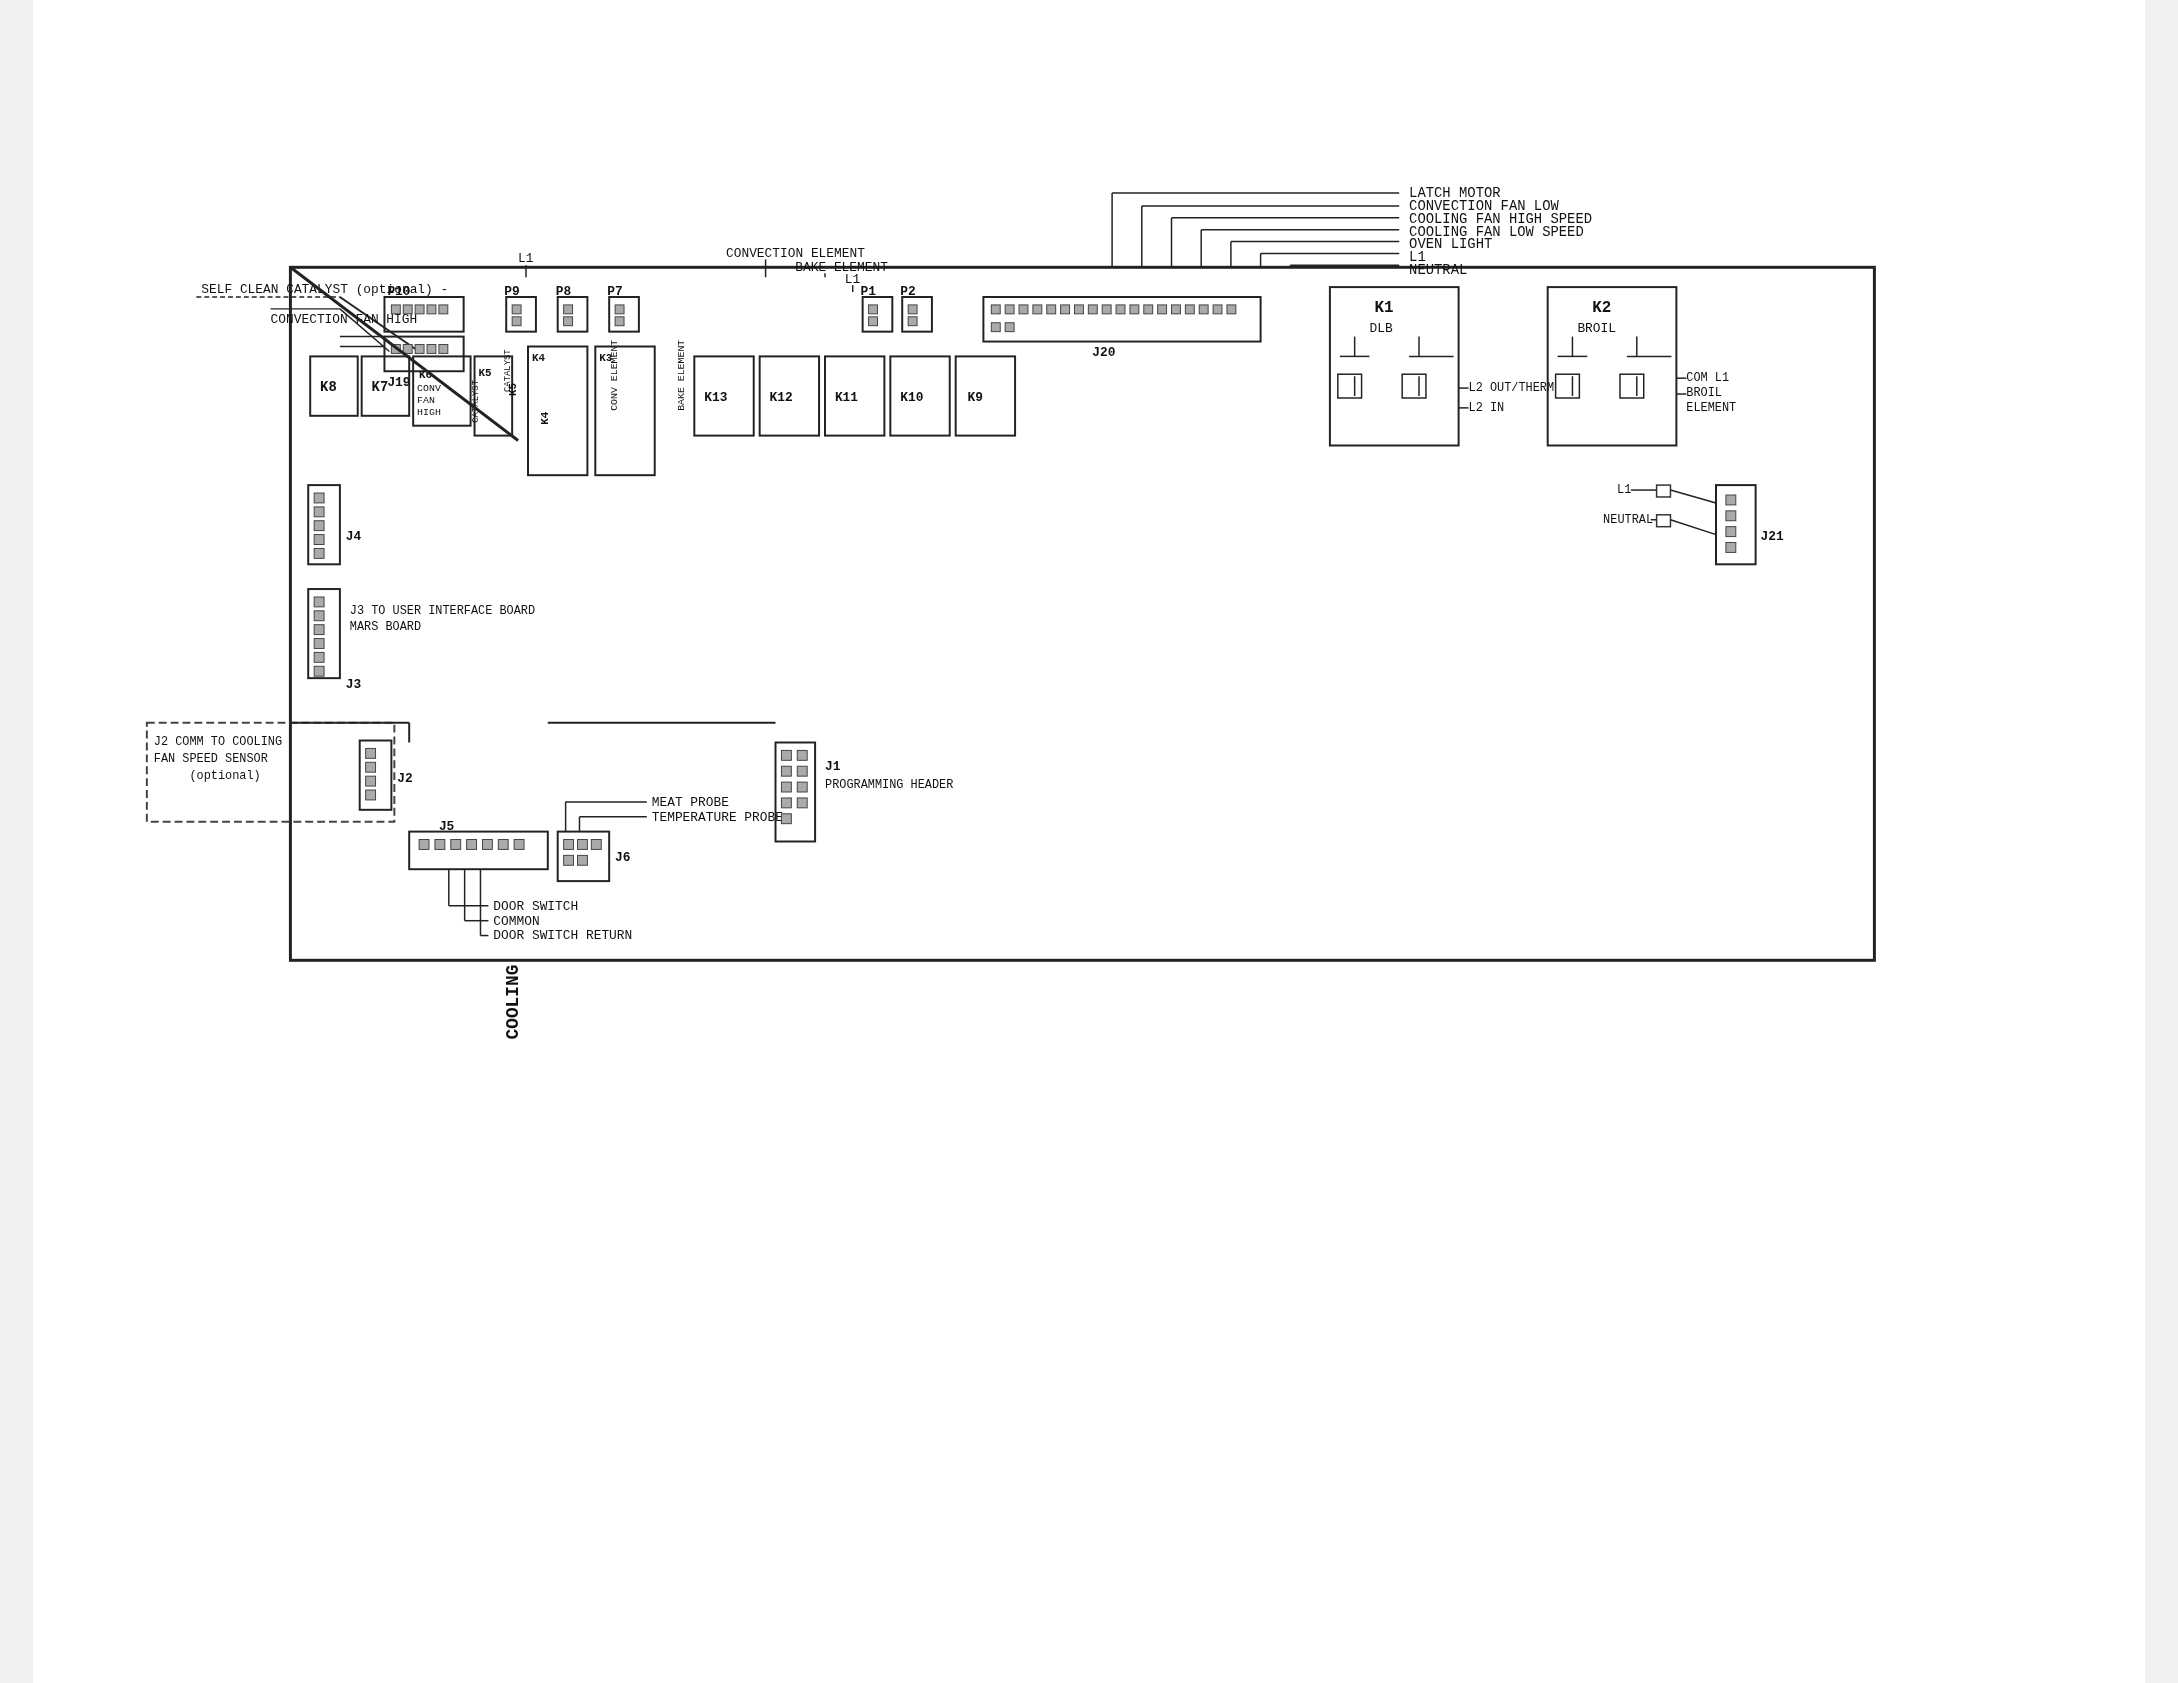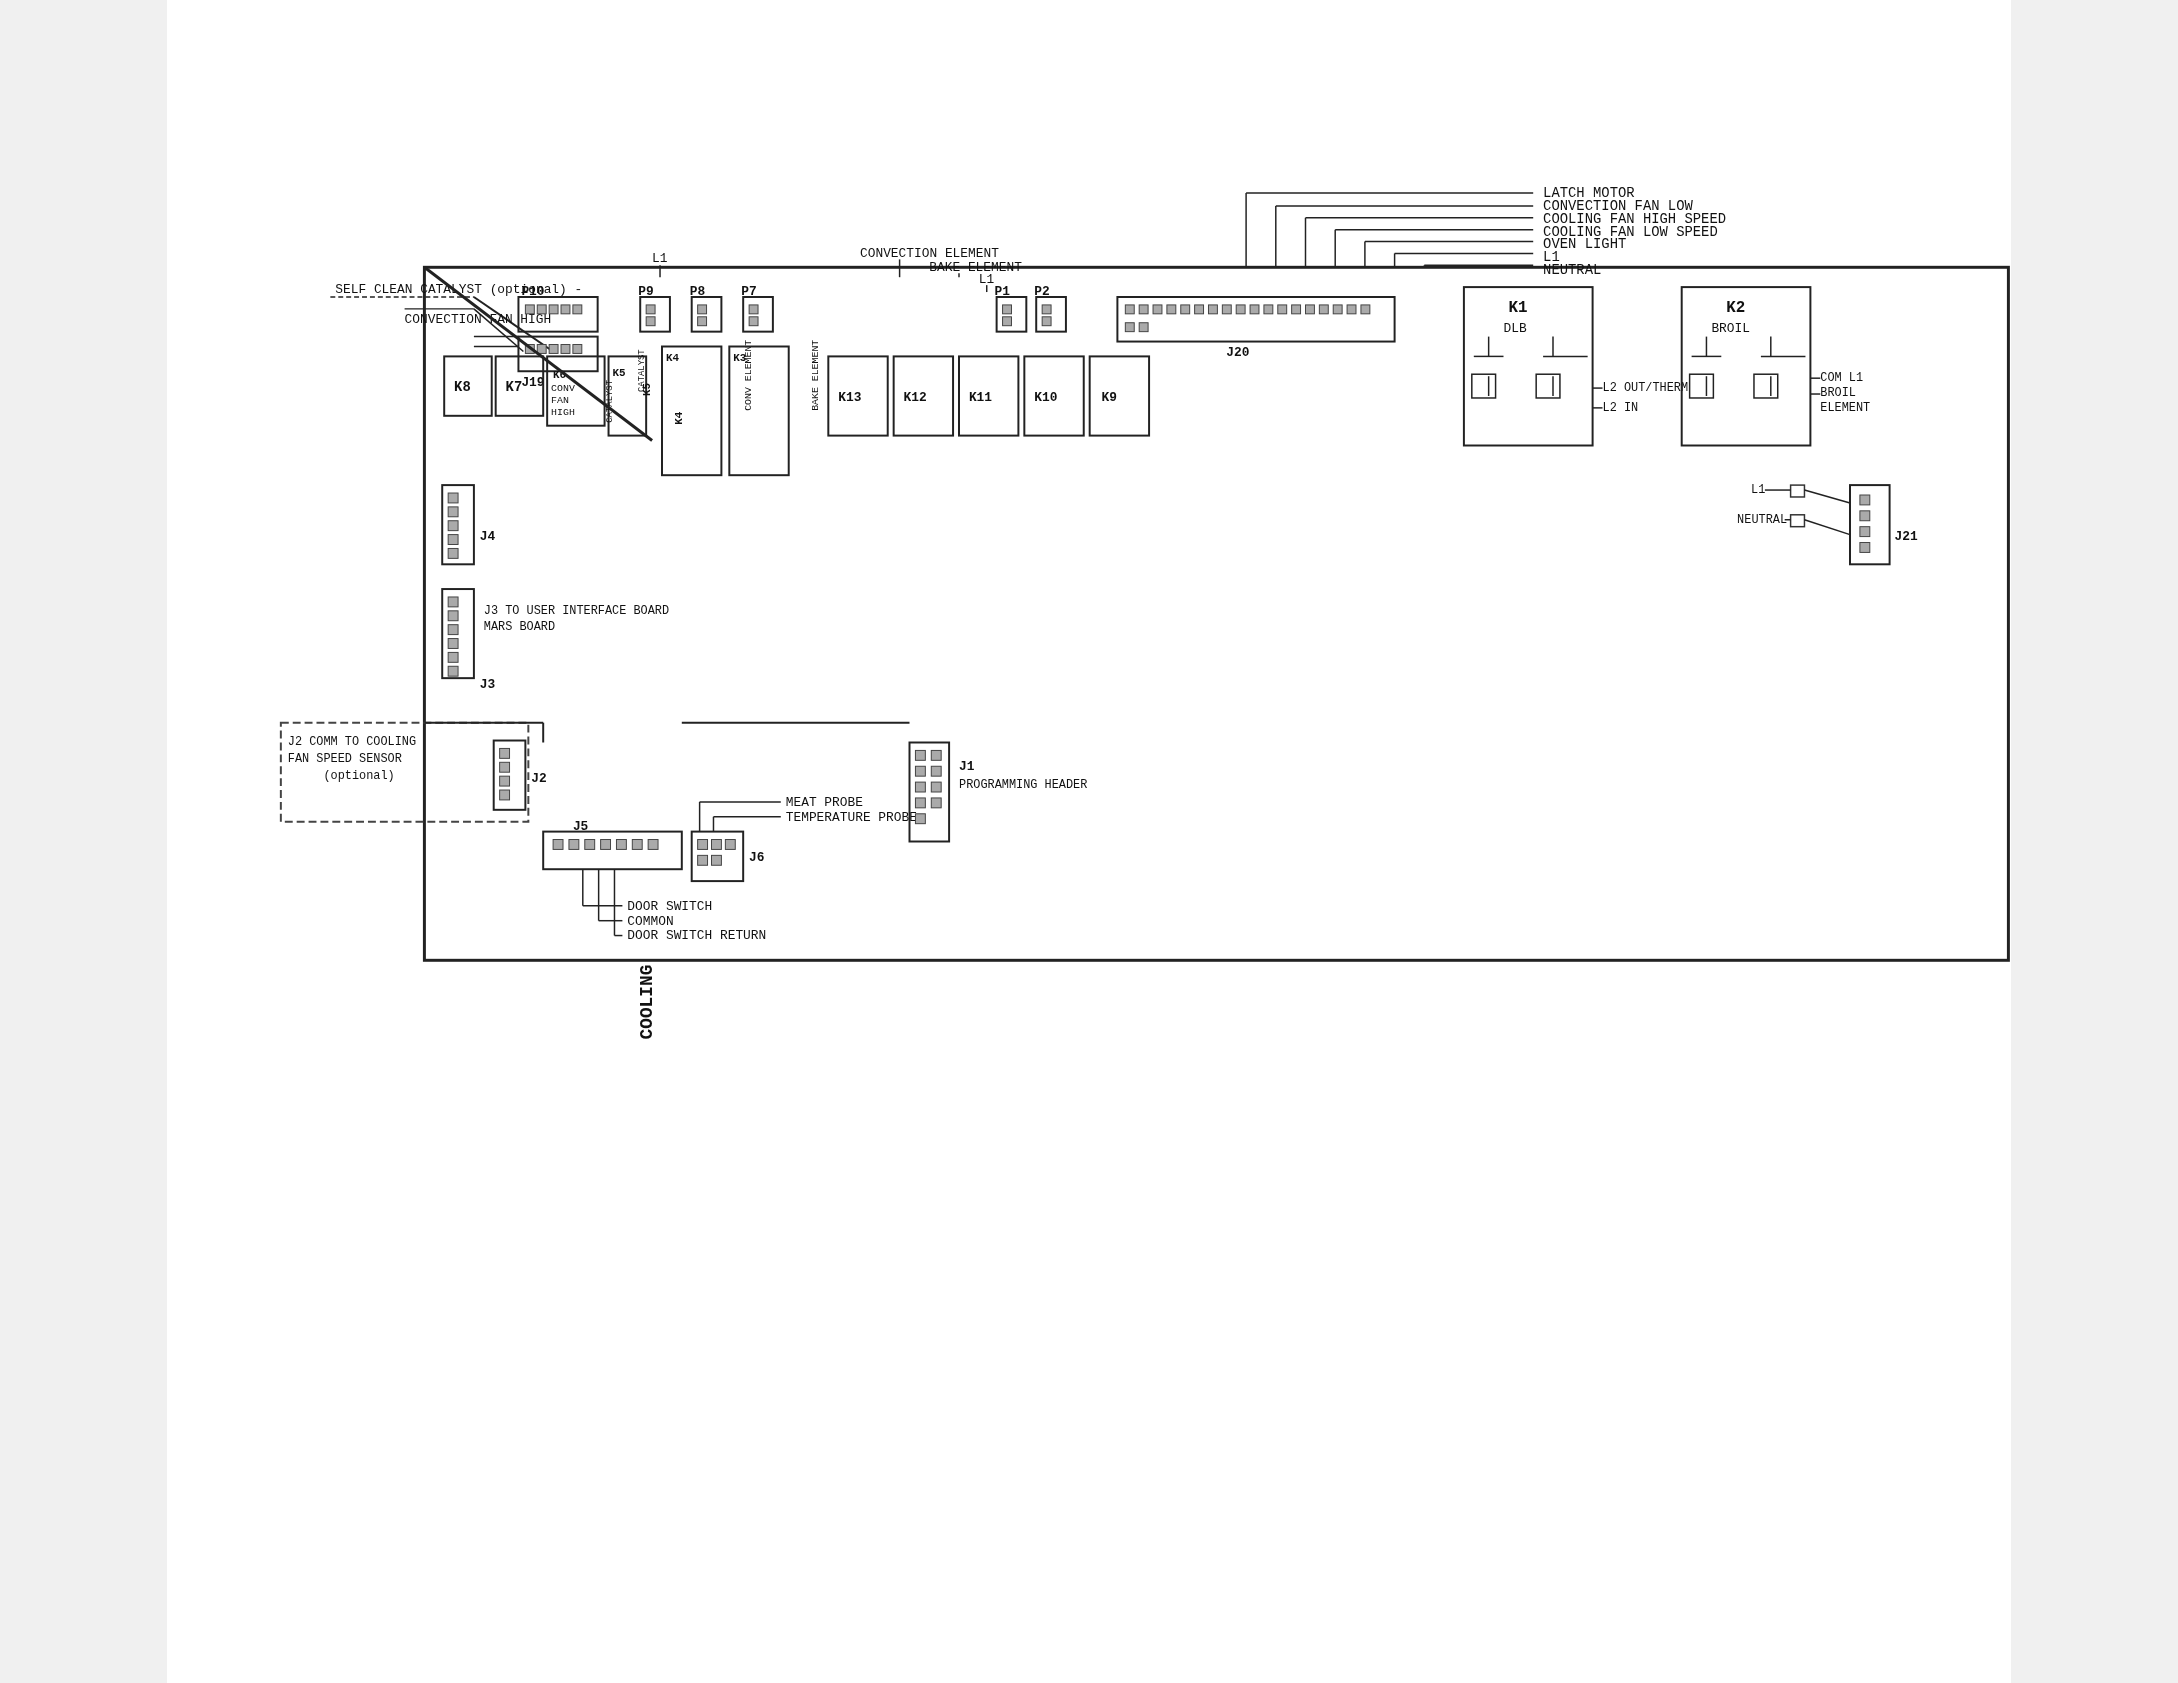--- a/index.html
+++ b/index.html
@@ -5,21 +5,21 @@
     * { margin: 0; padding: 0; box-sizing: border-box; }
     body {
       background: #f0f0f0;
       display: flex;
       justify-content: center;
       align-items: center;
       min-height: 100vh;
       font-family: 'Courier New', monospace;
     }
     .page {
-      width: 1844px;
+      width: 2112px;
       height: 1683px;
       background: #8b5cf6;
       position: relative;
       overflow: hidden;
     }
   </style>
 </head>
 <body>
 
 <div class="page">

